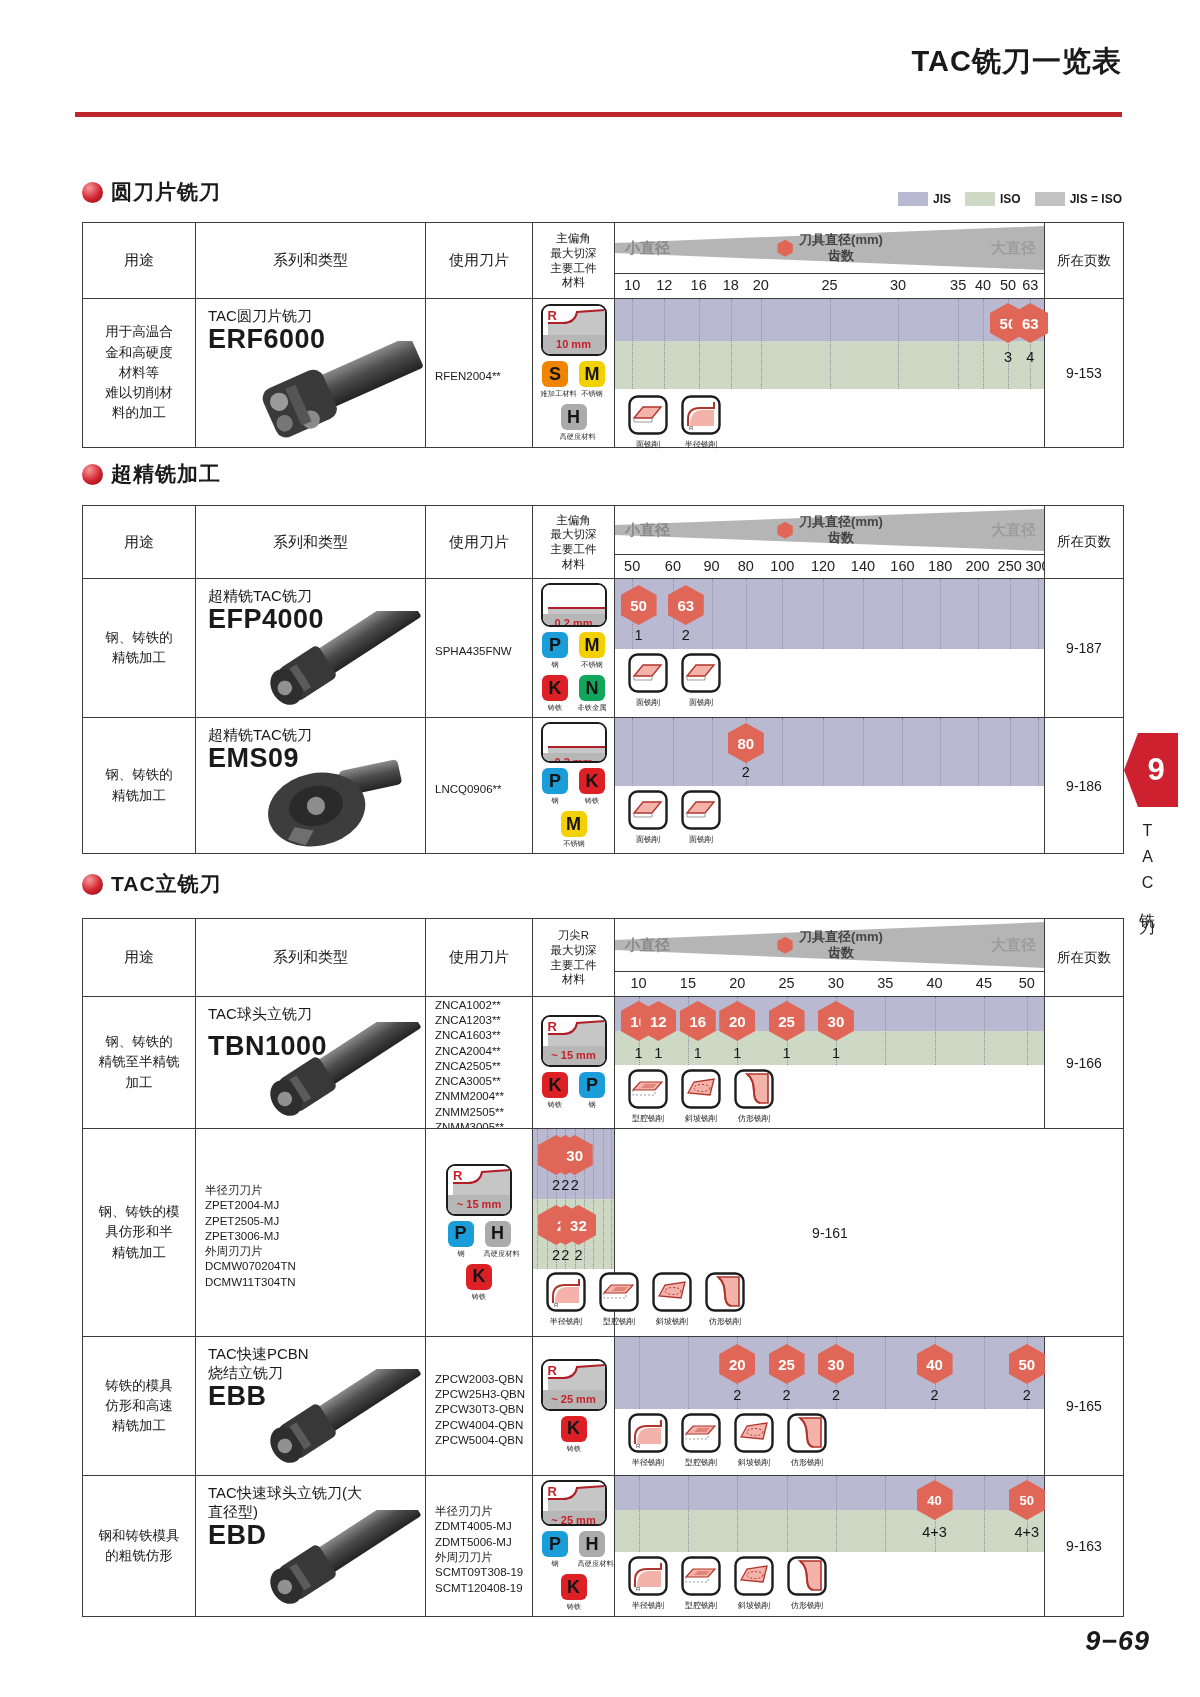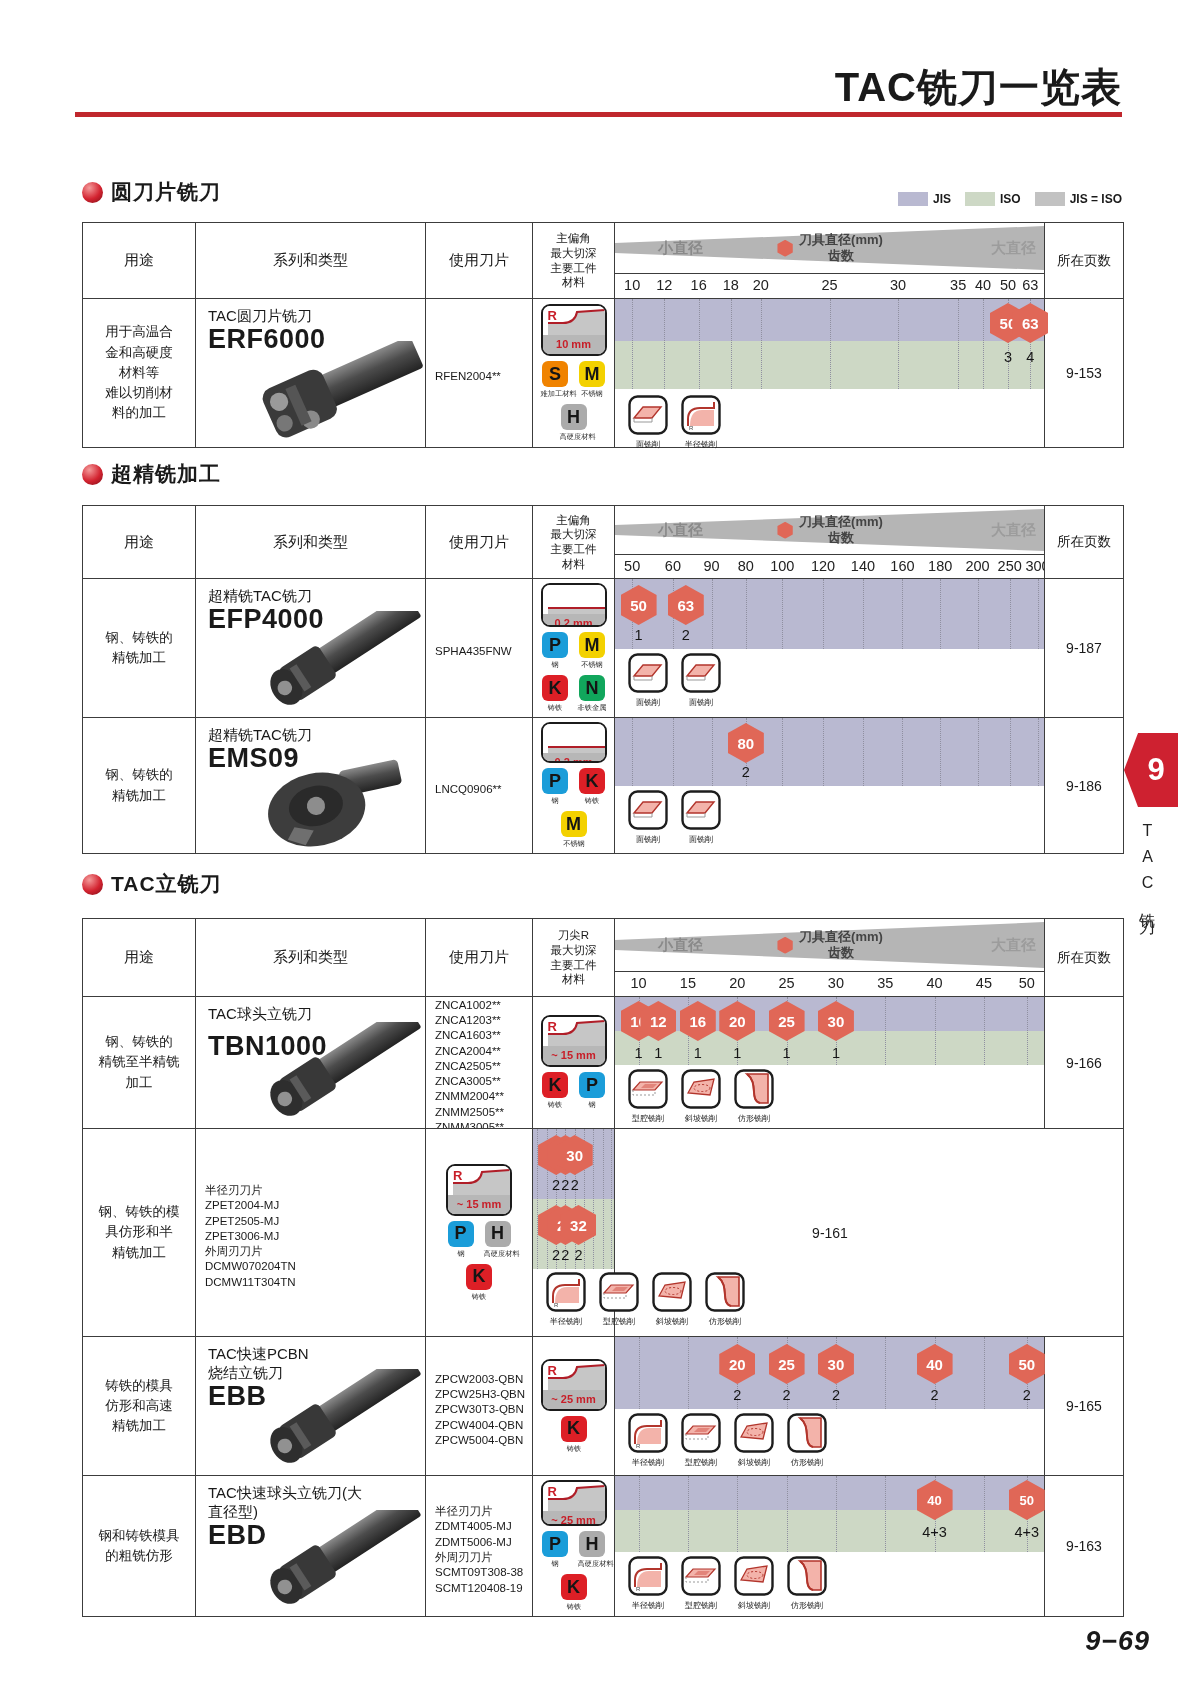--- a/index.html
+++ b/index.html
@@ -1,39 +1,39 @@
 <!DOCTYPE html>
 <html><head>
 <meta charset="utf-8">
 <style>
   html,body{margin:0;padding:0;background:#e9e9e9;}
   #canvas{position:relative;width:1200px;height:1697px;background:#fff;overflow:hidden;
     font-family:"Liberation Sans","DejaVu Sans",sans-serif;color:#1a1a1a;}
-  .page-title{position:absolute;top:60px;right:78px;font-size:40px;font-weight:600;letter-spacing:1px;}
+  .page-title{position:absolute;top:42px;right:78px;font-size:29px;font-weight:600;letter-spacing:1px;}
   .red-line{position:absolute;left:75px;top:112px;width:1047px;height:5px;background:#c0272d;}
   .footer-num{position:absolute;top:1626px;right:50px;font-size:27px;font-weight:bold;font-style:italic;letter-spacing:1px;}
   .legend{position:absolute;top:192px;right:78px;display:flex;gap:14px;align-items:center;}
   .lg-item{display:flex;align-items:center;gap:5px;}
   .lg-sw{width:30px;height:14px;}
   .lg-lb{font-size:12px;font-weight:bold;}
   .sec-head{position:absolute;left:82px;display:flex;align-items:center;gap:8px;}
   .bullet{width:21px;height:21px;border-radius:50%;
     background:radial-gradient(circle at 35% 28%,#f49a9a 0%,#d32330 55%,#7c0d16 100%);}
   .sec-title{font-size:21px;font-weight:bold;letter-spacing:1px;}
   .tbl{position:absolute;border:1.6px solid #3c3c3c;background:#fff;}
   .trow{display:grid;grid-template-columns:113px 230px 107px 82px 430px 78px;position:relative;}
   .trow + .trow{border-top:1.4px solid #3c3c3c;}
   .c{position:relative;border-right:1.2px solid #3c3c3c;overflow:hidden;}
   .c:last-child{border-right:none;}
   .hc{display:flex;align-items:center;justify-content:center;font-size:15px;}
   .spec-hd{font-size:11.5px;line-height:1.28;text-align:center;white-space:pre-line;}
   .chart-hc{overflow:hidden;}
   .wedge{position:relative;width:100%;}
   .wedge svg{display:block;}
-  .wtxt{position:absolute;font-weight:bold;font-size:15px;color:#8a8a8a;top:50%;transform:translateY(-50%);margin-left:33px;}
+  .wtxt{position:absolute;font-weight:bold;font-size:15px;color:#8a8a8a;top:50%;transform:translateY(-50%);}
   .wcenter{position:absolute;left:50%;top:50%;transform:translate(-50%,-50%);
     display:flex;align-items:center;gap:6px;color:#333;}
   .wc-lines{font-size:13px;font-weight:bold;text-align:center;line-height:1.25;color:#444;}
   .scalerow{position:relative;border-top:1.2px solid #3c3c3c;}
   .tick{position:absolute;transform:translateX(-50%);font-size:14.5px;color:#222;top:3px;}
   .usage{display:flex;align-items:center;justify-content:center;text-align:center;
     font-size:13.5px;line-height:1.5;white-space:pre-line;padding:2px;}
   .ser-label{position:absolute;left:12px;top:8px;font-size:15px;white-space:pre-line;line-height:1.25;}
   .ser-name{position:absolute;left:12px;font-size:27px;font-weight:bold;letter-spacing:0.5px;}
   .photo{position:absolute;right:2px;bottom:2px;}
@@ -885,21 +885,21 @@
       <rect x="60" y="39" width="9" height="30" fill="#5a5a5a"></rect>
                 </g>
               </svg></div>
           </div>
           <div class="c">
             <div class="inserts">
               <div>半径刃刀片</div>
               <div>ZDMT4005-MJ</div>
               <div>ZDMT5006-MJ</div>
               <div>外周刃刀片</div>
-              <div>SCMT09T308-38</div>
+              <div>SCMT09T308-19</div>
               <div>SCMT120408-19</div>
             </div>
           </div>
           <div class="c spec-cell">
             <div class="spec-icon">
               <div class="spec-top">
                 <span class="spr">R</span>
                 <svg width="57" height="29" viewBox="0 0 57 29" style="position:absolute;right:0;top:0">
       <path d="M0,17 L15,17 Q27,17 29,6 L57,4 L57,29 L0,29 Z" fill="#c6c6c6"></path>
       <path d="M0,17 L15,17 Q27,17 29,6 L57,4" fill="none" stroke="#b01e28" stroke-width="2"></path>

